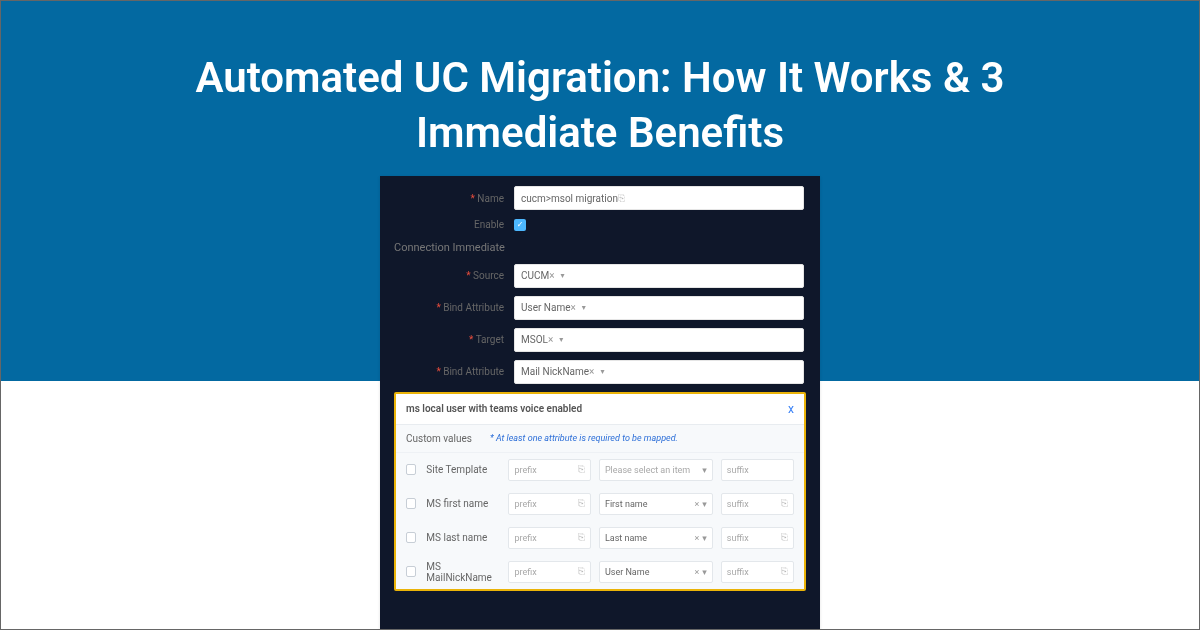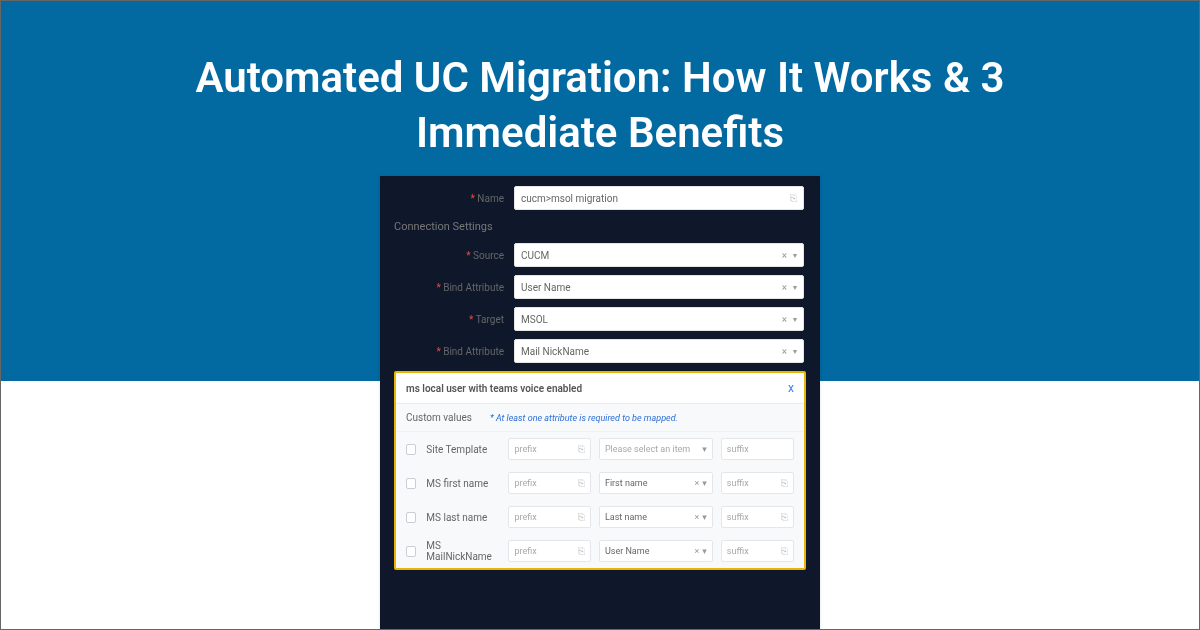--- a/index.html
+++ b/index.html
@@ -5,21 +5,21 @@
 * { box-sizing: border-box; margin: 0; padding: 0; }
 body { width: 1200px; height: 630px; overflow: hidden; font-family: -apple-system, "Segoe UI", Roboto, sans-serif; position: relative; border: 1px solid #666; }
 .hero { width: 100%; height: 380px; background: #0369a1; display: flex; flex-direction: column; align-items: center; padding-top: 50px; }
 .hero h1 { color: #fff; font-size: 42px; font-weight: 600; text-align: center; line-height: 1.3; max-width: 900px; }
 .lower { width: 100%; height: 250px; background: #fff; }
 .panel { position: absolute; top: 175px; left: 50%; transform: translateX(-50%); width: 440px; background: #0f172a; box-shadow: 0 1px 3px rgba(0,0,0,0.12); padding: 10px 14px 0 14px; font-size: 10px; color: #555; height: 474px; overflow: hidden; }
 .row { display: flex; align-items: center; margin-bottom: 8px; }
 .row .lbl { width: 120px; text-align: right; padding-right: 10px; color: #666; font-size: 10px; }
 .row .lbl .req { color: #e74c3c; }
 .row .ctrl { flex: 1; }
-.inp { width: 100%; height: 24px; border: 1px solid #e5e5e5; border-radius: 2px; padding: 0 6px; font-size: 10px; color: #666; background: #fff; display: flex; align-items: center; justify-content: space-between; }
+.inp { width: 100%; height: 24px; border: 1px solid #e5e5e5; border-radius: 2px; padding: 0 6px; font-size: 10px; color: #666; background: #fff; display: flex; align-items: center; justify-content: flex-start; }
 .sel { position: relative; }
 .sel .caret { color: #999; font-size: 8px; margin-left: 2px; }
 .sel .clear { color: #999; font-size: 10px; }
 .sel .right { display: flex; gap: 4px; align-items: center; }
 .cbx { width: 12px; height: 12px; background: #4db8ff; border-radius: 2px; display: inline-flex; align-items: center; justify-content: center; color: #fff; font-size: 8px; }
 .section-title { color: #777; font-size: 11px; margin: 10px 0 10px 0; font-weight: 400; }
 .mapbox { background: #f7f9fb; border: 2px solid #eab308; border-radius: 2px; margin-top: 8px; }
 .mapbox .mhead { display: flex; align-items: center; justify-content: space-between; padding: 8px 10px; border-bottom: 1px solid #e8ecf0; background: #fff; }
 .mapbox .mhead .mtitle { font-weight: 600; color: #555; font-size: 10px; }
 .mapbox .mhead .mclose { color: #3b82f6; font-size: 12px; cursor: pointer; }
@@ -51,22 +51,28 @@
   <div class="row narrow">
     <div class="lbl"><span class="req">* </span><span>Name</span></div>
     <div class="ctrl">
       <div class="inp">
         <span>cucm&gt;msol migration</span>
         <span class="copyico">⎘</span>
       </div>
     </div>
   </div>
 
-
-  <div class="section-title">Connection Settings</div>
+  <div class="row narrow">
+    <div class="lbl">Enable</div>
+    <div class="ctrl">
+      <span class="cbx">✓</span>
+    </div>
+  </div>
+
+  <div class="section-title">Connection Immediate</div>
 
   <div class="row narrow">
     <div class="lbl"><span class="req">* </span><span>Source</span></div>
     <div class="ctrl">
       <div class="inp sel">
         <span>CUCM</span>
         <span class="right">
             <span class="clear">×</span>
             <span class="caret">▾</span>
           </span>

